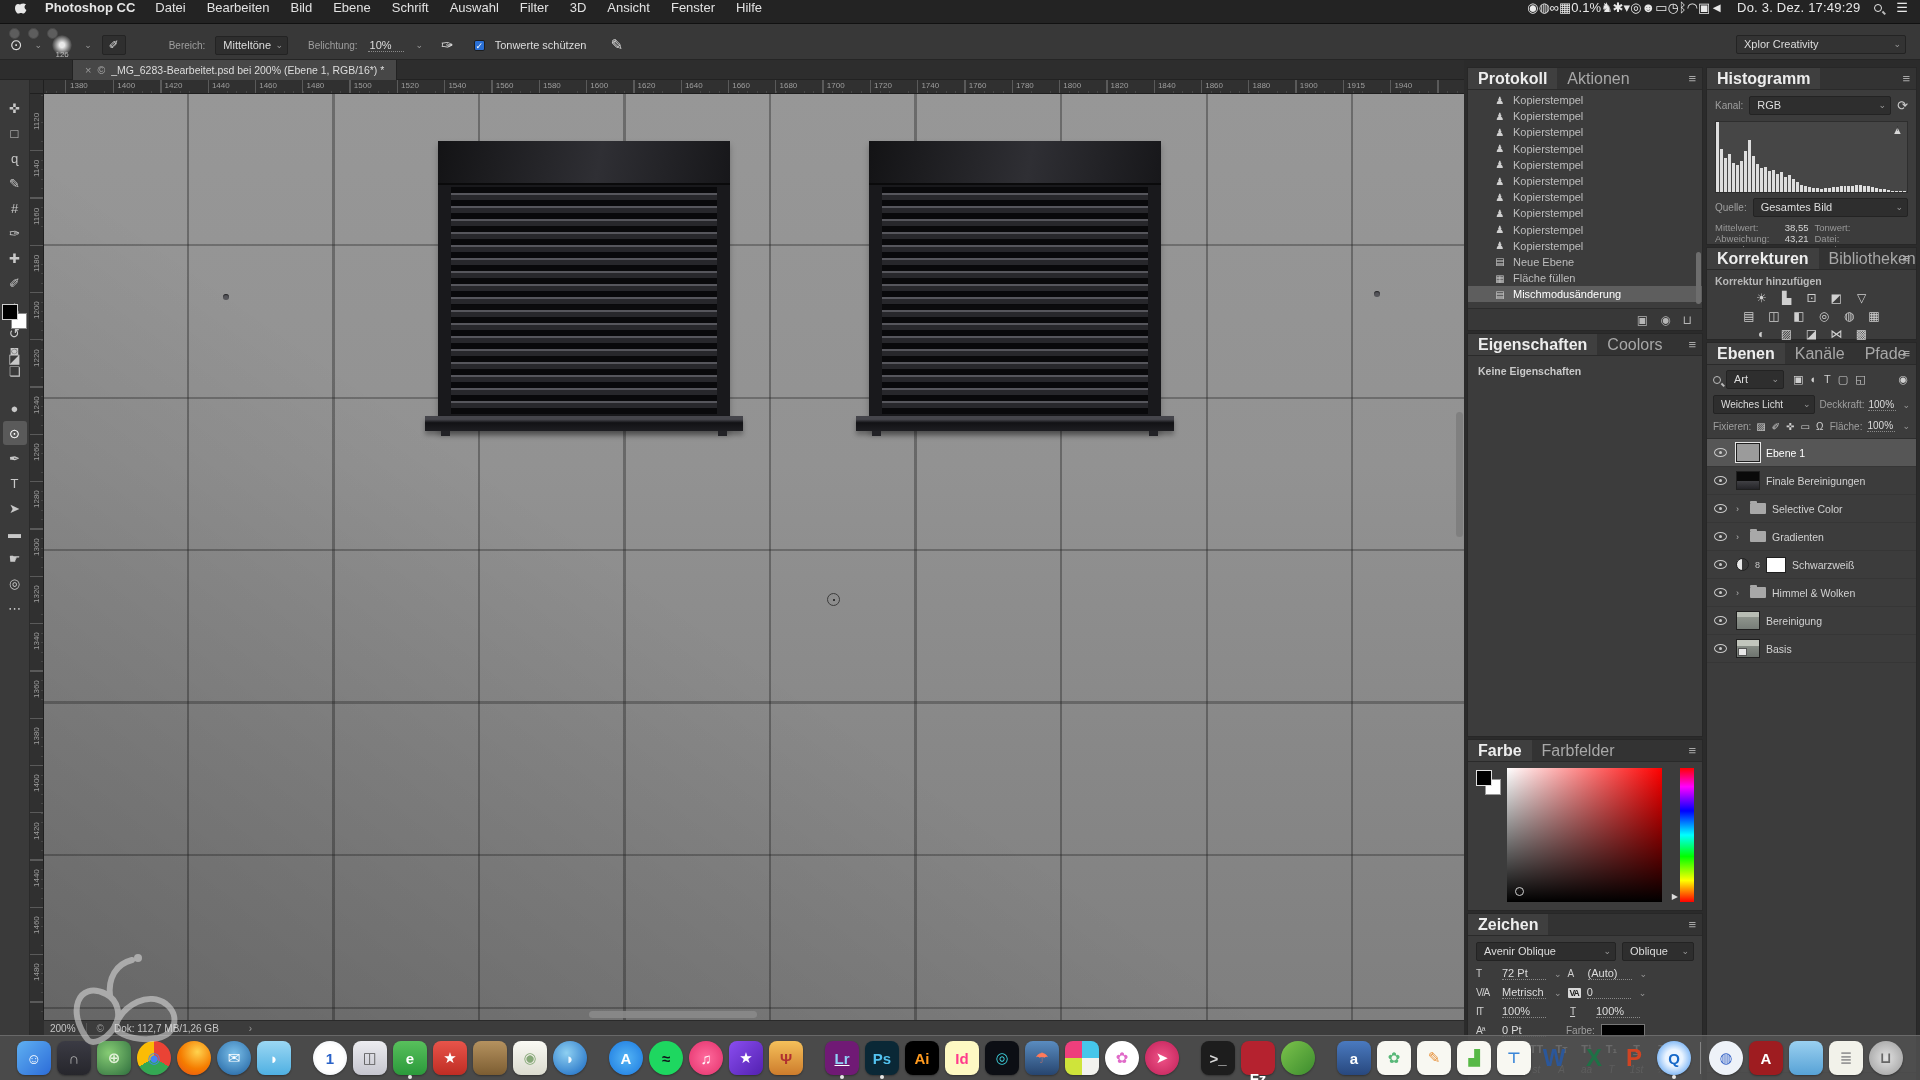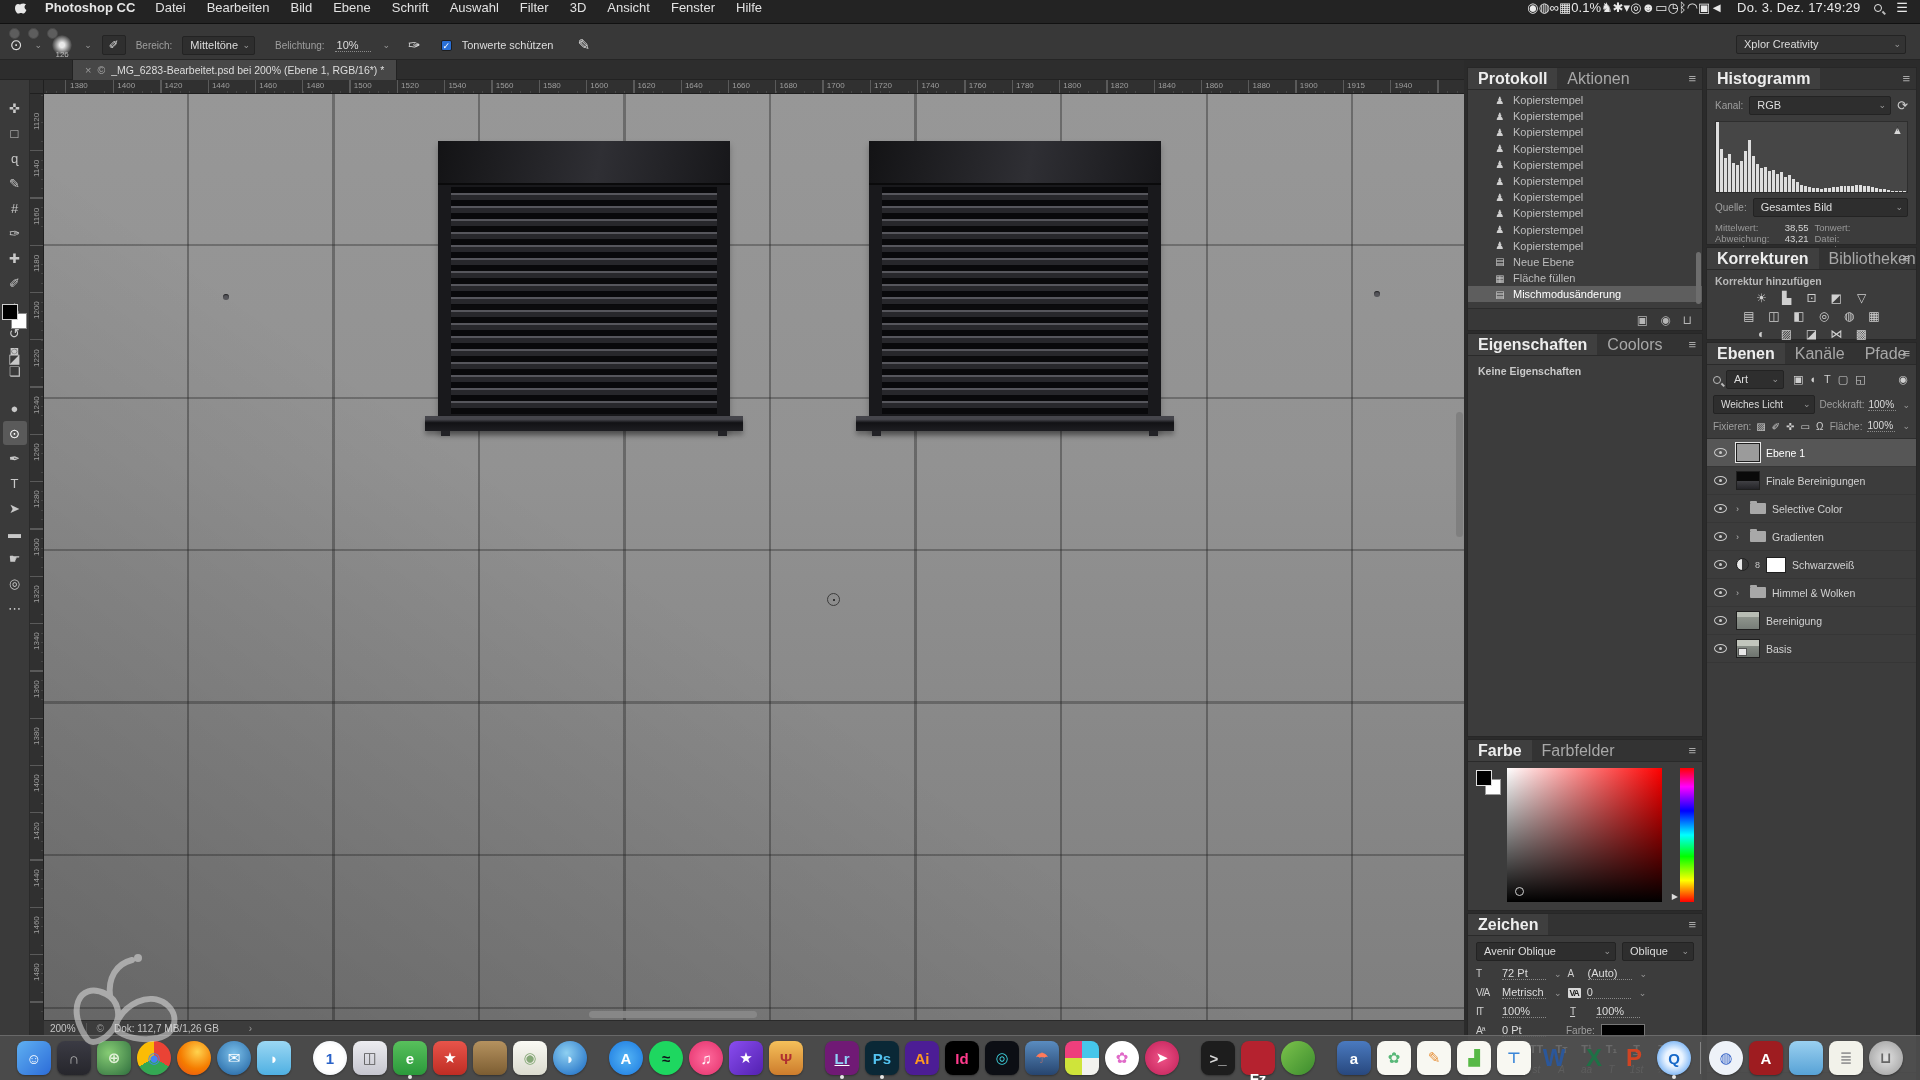--- a/index.html
+++ b/index.html
@@ -207,21 +207,21 @@
       <i></i>
     </span>
   <div id="ob-controls">
     <span class="ob-tool">⊙</span>
       <span class="chev">⌄</span>
     <span class="brush-preview">
         <b>126</b>
       </span>
       <span class="chev">⌄</span>
     <span class="ob-box">✐</span>
-    <span class="small-lab" style="margin-left:0">Bereich:</span>
+    <span class="small-lab" style="margin-left:33px">Bereich:</span>
     <span class="ps-select">Mitteltöne</span>
     <span class="small-lab" style="margin-left:10px">Belichtung:</span>
     <span class="ob-underval" style="min-width:36px">10%</span>
       <span class="chev">⌄</span>
     <span class="ob-tool" style="margin-left:8px">✑</span>
     <span class="checkbox" style="margin-left:10px">✓</span>
     <span style="color:#ddd">Tonwerte schützen</span>
     <span class="ob-tool" style="margin-left:14px">✎</span>
   </div>
   <span id="workspace" class="ps-select" style="background:#333">Xplor Creativity</span>
@@ -994,28 +994,28 @@
       </span>
 
       <span class="dock-item">
         <span class="di-box" style="background: rgb(10, 40, 54);">
           <i style="font-style: normal; color: rgb(83, 195, 240);">Ps</i>
         </span>
         <span class="rdot"></span>
       </span>
 
       <span class="dock-item">
-        <span class="di-box" style="background: #4c1d95;">
+        <span class="di-box" style="background: #000000;">
           <i style="font-style: normal; color: rgb(255, 154, 30);">Ai</i>
         </span>
 
       </span>
 
       <span class="dock-item">
-        <span class="di-box" style="background: #000000;">
+        <span class="di-box" style="background: #fef9c3;">
           <i style="font-style: normal; color: rgb(255, 58, 140);">Id</i>
         </span>
 
       </span>
 
       <span class="dock-item">
         <span class="di-box" style="background: rgb(12, 14, 20);">
           <i style="font-style: normal; color: rgb(63, 212, 224);">◎</i>
         </span>
 

